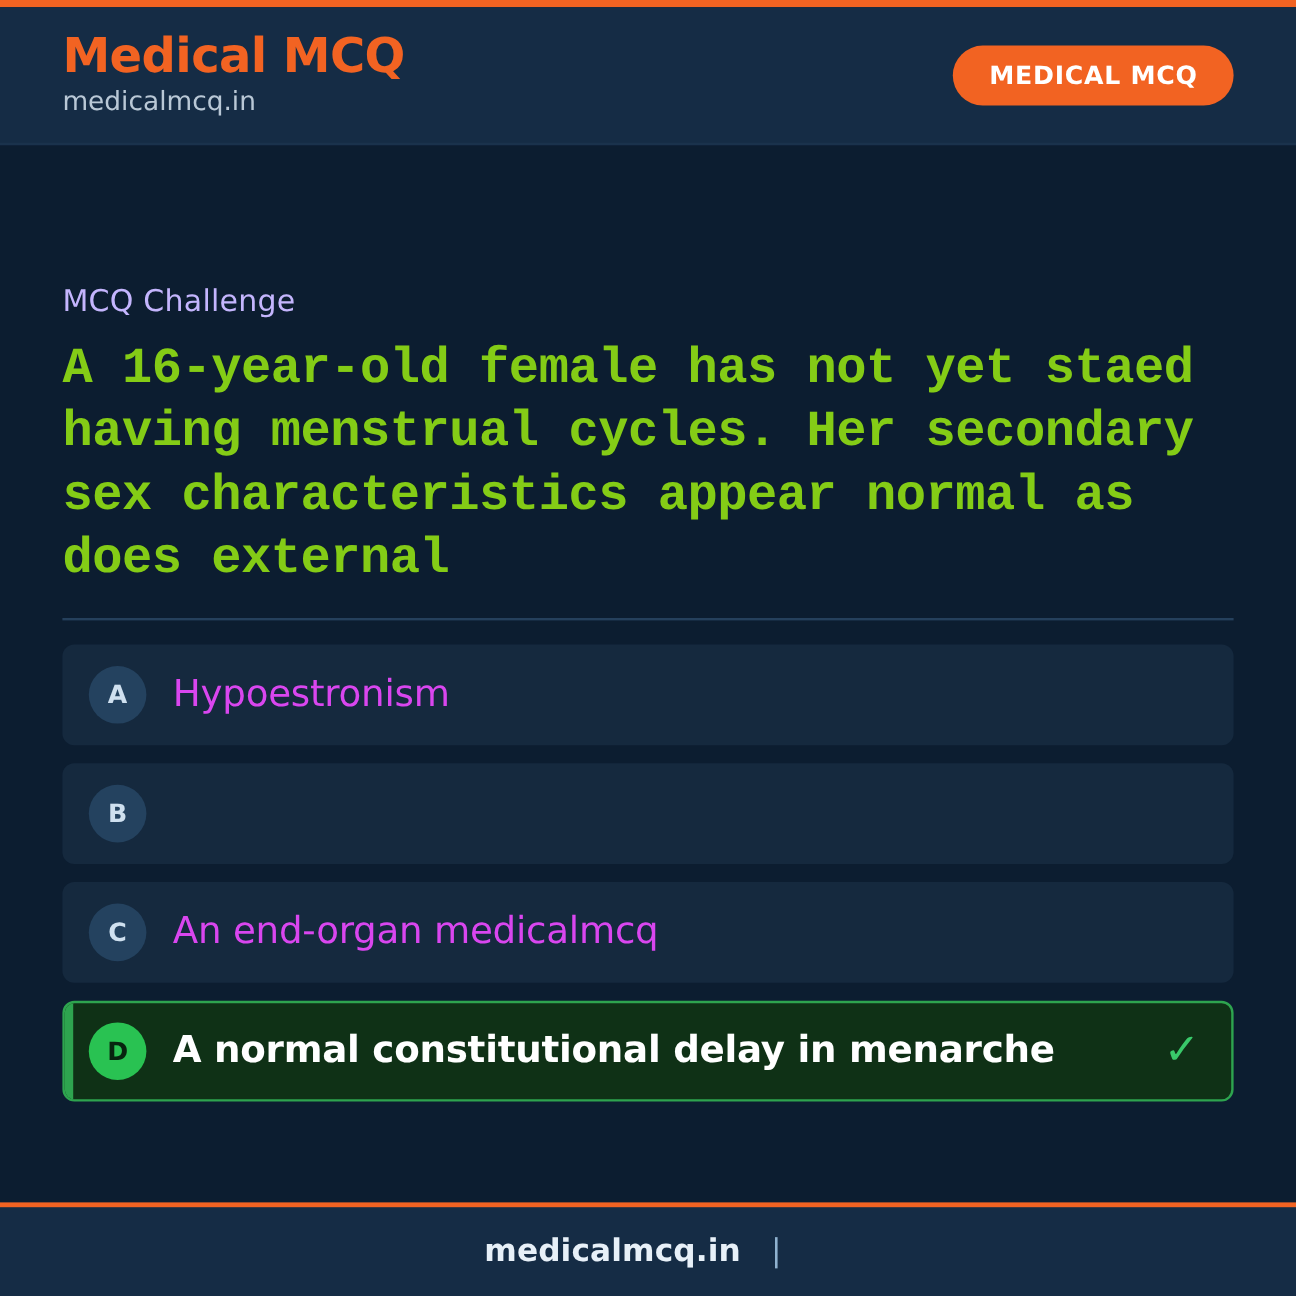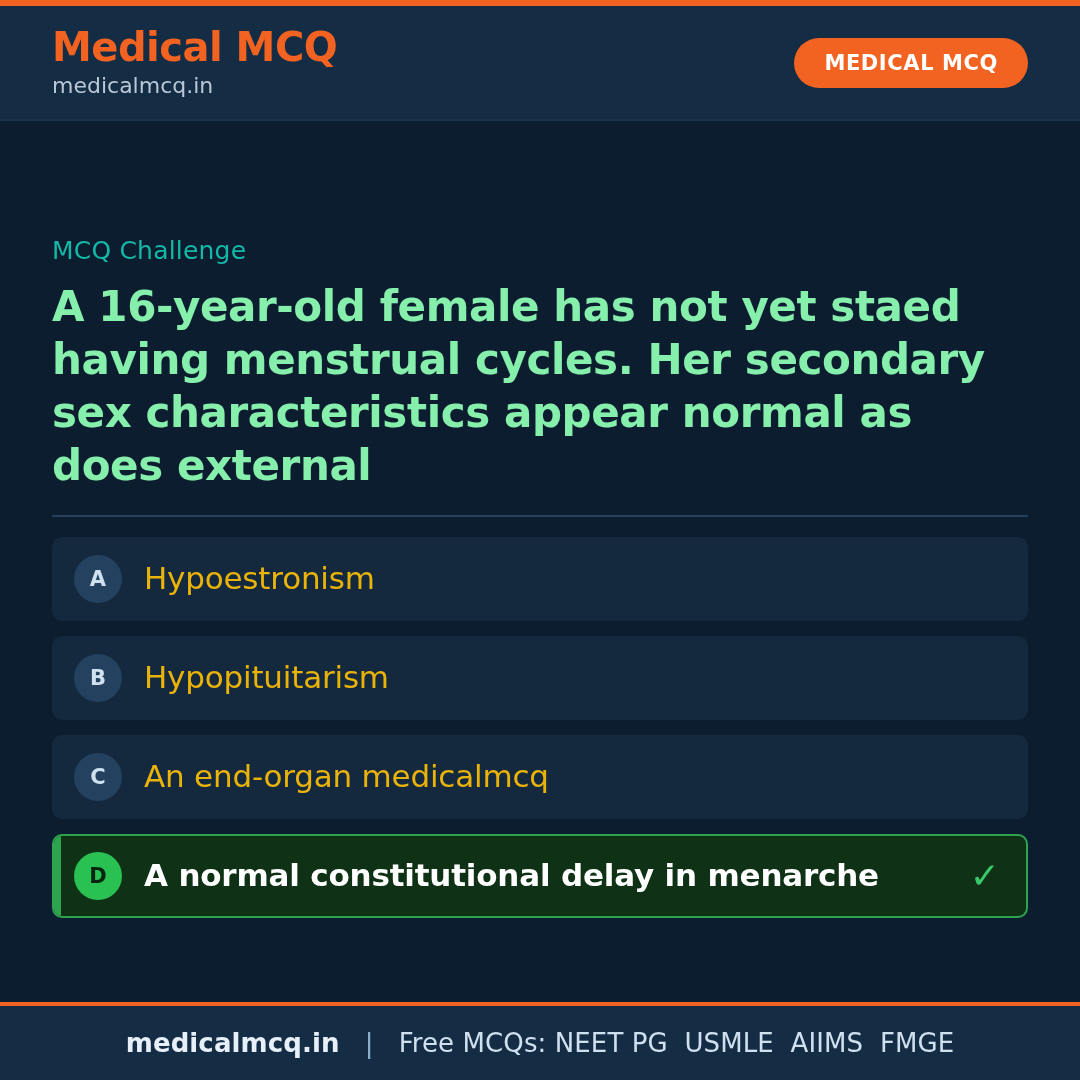--- a/index.html
+++ b/index.html
@@ -62,31 +62,32 @@
   }
   
   .body {
     flex: 1 1 auto;
     padding: 115px 52px 0 52px;
     display: flex;
     flex-direction: column;
   }
   .eyebrow {
     font-size: 25px;
-    color: #14b8a6;
+    color: #c4b5fd;
     margin-bottom: 16px;
     letter-spacing: 0.2px;
   }
   .question {
     font-size: 42px;
     line-height: 1.26;
     font-weight: bold;
-    color: #86efac;
+    color: #84cc16;
     letter-spacing: -0.4px;
     max-width: 985px;
+    font-family: Liberation Mono, monospace;
   }
   .divider {
     height: 2px;
     background: #25405c;
     margin: 22px 0 20px 0;
   }
   
   .options { display: flex; flex-direction: column; gap: 15px; }
   .option {
     position: relative;
@@ -107,21 +108,21 @@
     color: #cfe0ef;
     font-size: 21px;
     font-weight: bold;
     display: flex;
     align-items: center;
     justify-content: center;
     margin-right: 22px;
   }
   .option .otext {
     font-size: 31px;
-    color: #eab308;
+    color: #d946ef;
     letter-spacing: -0.2px;
     line-height: 1.2;
   }
   .option.correct {
     background: #0f3116;
     border: 2px solid #2ea44f;
     padding-left: 20px;
   }
   .option.correct .bar {
     position: absolute;
@@ -185,37 +186,35 @@
 
     <div class="options">
 
       <div class="option">
         <div class="letter">A</div>
         <div class="otext">Hypoestronism</div>
       </div>
 
       <div class="option">
         <div class="letter">B</div>
-        <div class="otext">Hypopituitarism</div>
       </div>
 
       <div class="option">
         <div class="letter">C</div>
         <div class="otext">An end-organ medicalmcq</div>
       </div>
 
       <div class="option correct">
         <div class="bar"></div>
         <div class="letter">D</div>
         <div class="otext">A normal constitutional delay in menarche</div>
         <div class="check">✓</div>
       </div>
 
     </div>
   </div>
 
   <div class="footer">
     <span class="footer-text footer-site">medicalmcq.in</span>
     <span class="footer-text footer-sep">   |   </span>
-    <span class="footer-text footer-exams">Free MCQs: NEET PG  USMLE  AIIMS  FMGE</span>
   </div>
 
 </div>
 
 </body></html>

